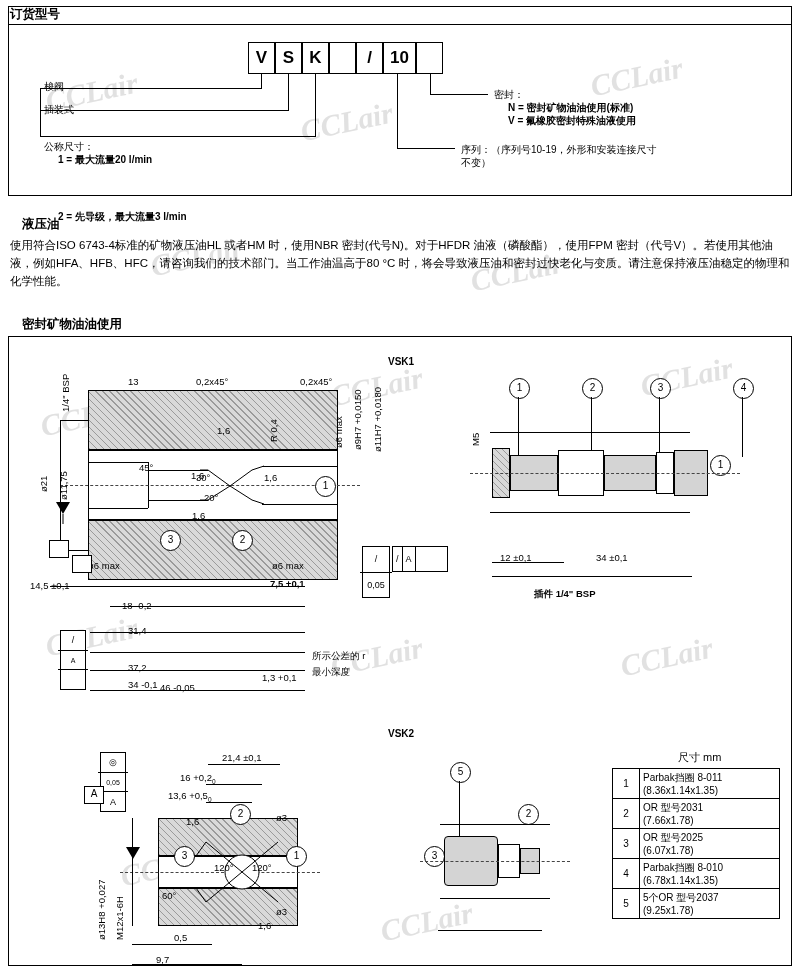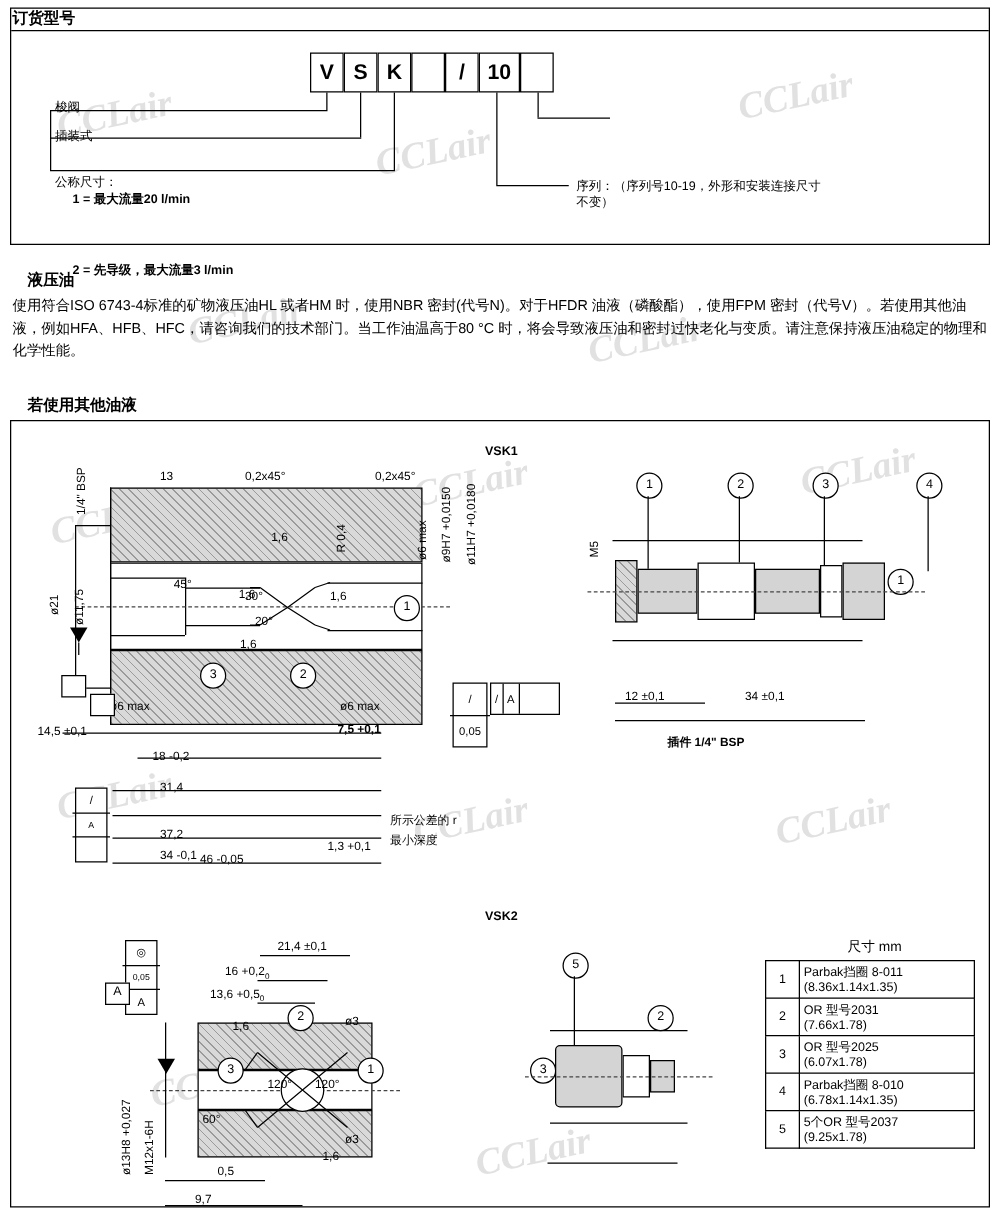--- a/index.html
+++ b/index.html
@@ -132,29 +132,34 @@
     <span>梭阀</span>
   </div>
   <div class="lbl" style="left:44px;top:103px;">
     <span>插装式</span>
   </div>
   <div class="lbl" style="left:44px;top:140px;">
     <div>公称尺寸：</div>
     <div style="padding-left:14px;"><b>1 = 最大流量20 l/min</b></div>
     <div style="padding-left:14px;margin-top:44px;"><b>2 = 先导级，最大流量3 l/min</b></div>
   </div>
+  <div class="lbl" style="left:494px;top:88px;">
+    <div>密封：</div>
+    <div style="padding-left:14px;"><b>N = 密封矿物油油使用(标准)</b></div>
+    <div style="padding-left:14px;"><b>V = 氟橡胶密封特殊油液使用</b></div>
+  </div>
   <div class="lbl" style="left:461px;top:143px;">
     <div><span>序列：</span><span>（序列号10-19，外形和安装连接尺寸</span></div>
     <div>不变）</div>
   </div>
 
   <div class="sec-title" id="oil-title">液压油</div>
   <div id="oil-text">使用符合ISO 6743-4标准的矿物液压油HL 或者HM 时，使用NBR 密封(代号N)。对于HFDR 油液（磷酸酯），使用FPM 密封（代号V）。若使用其他油液，例如HFA、HFB、HFC，请咨询我们的技术部门。当工作油温高于80 °C 时，将会导致液压油和密封过快老化与变质。请注意保持液压油稳定的物理和化学性能。</div>
 
-  <div class="sec-title" id="dim-title">若使用其他油液</div>
+  <div class="sec-title" id="dim-title">密封矿物油油使用</div>
   <div class="panel" id="dim-panel"></div>
 
   <div class="diaglabel" style="left:388px;top:356px;">VSK1</div>
   <div class="diaglabel" style="left:388px;top:728px;">VSK2</div>
 
   <div class="hatch" style="left:88px;top:390px;width:250px;height:60px;"></div>
   <div class="hatch" style="left:88px;top:520px;width:250px;height:60px;"></div>
   <div class="whitebox" style="left:88px;top:450px;width:250px;height:70px;"></div>
 
   <div class="ln hline" style="left:88px;top:462px;width:60px;"></div>

